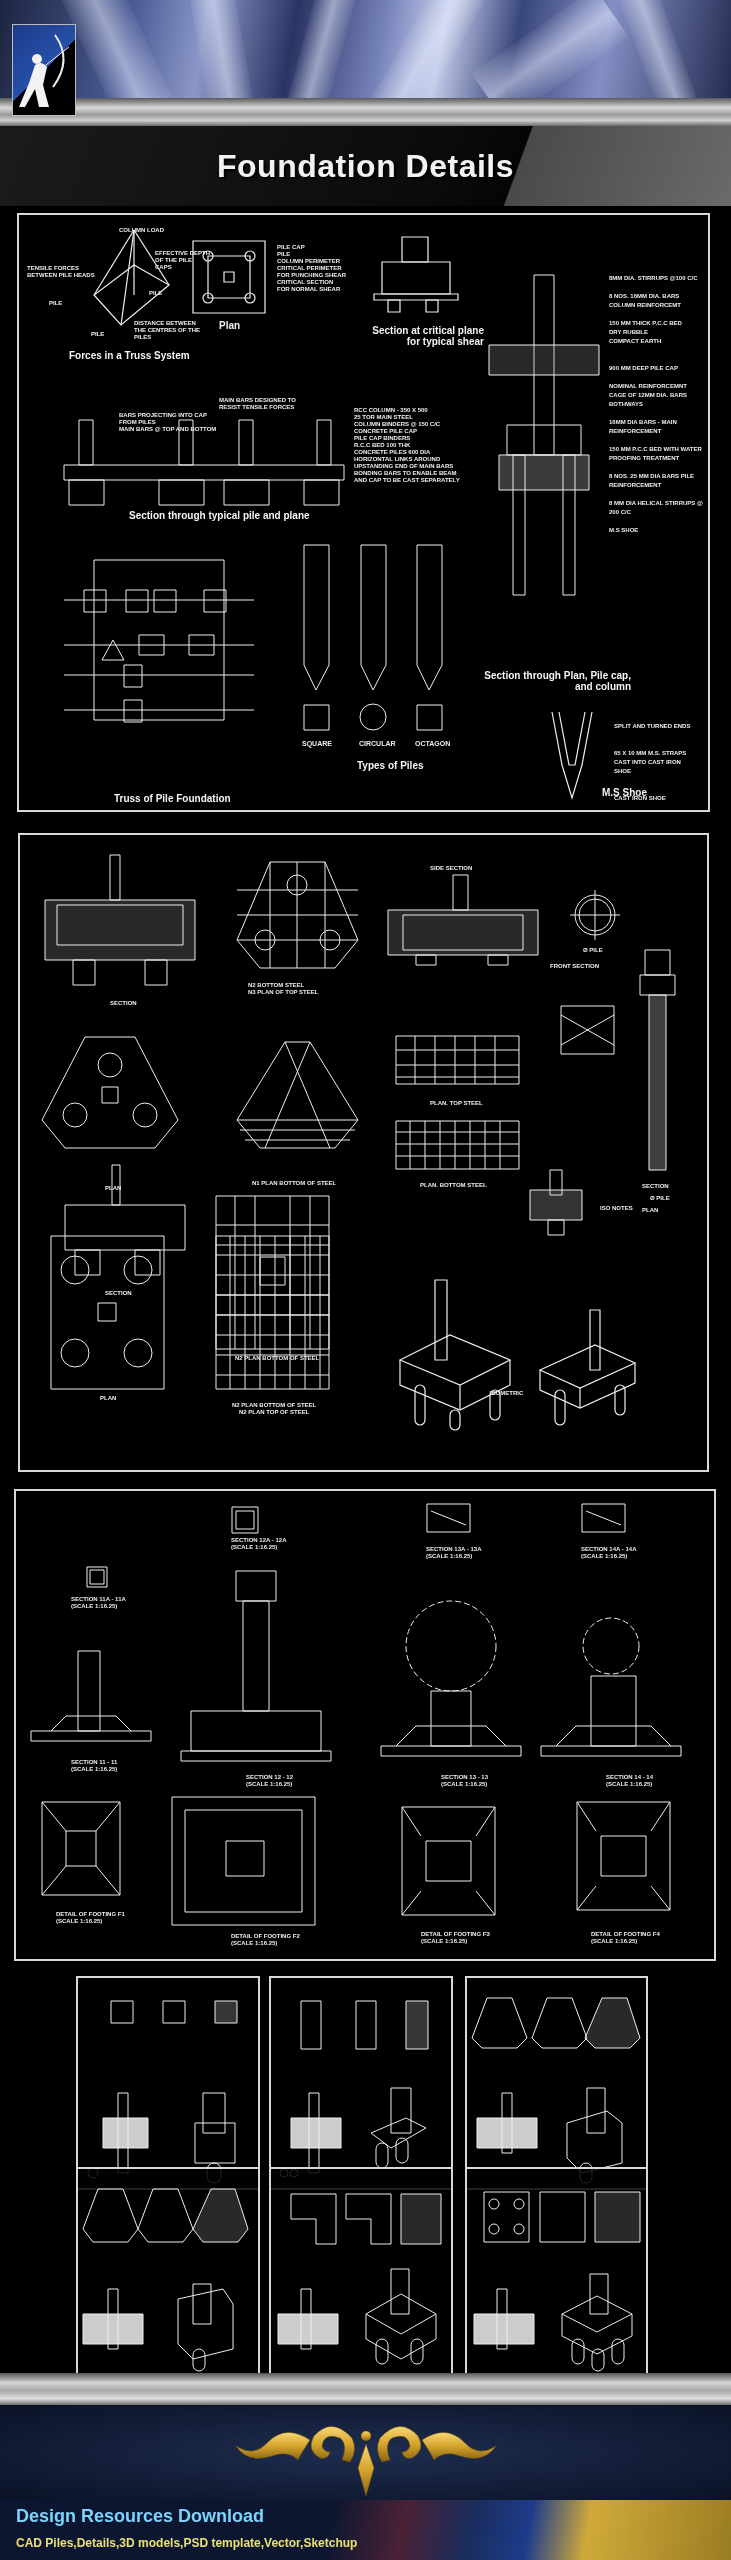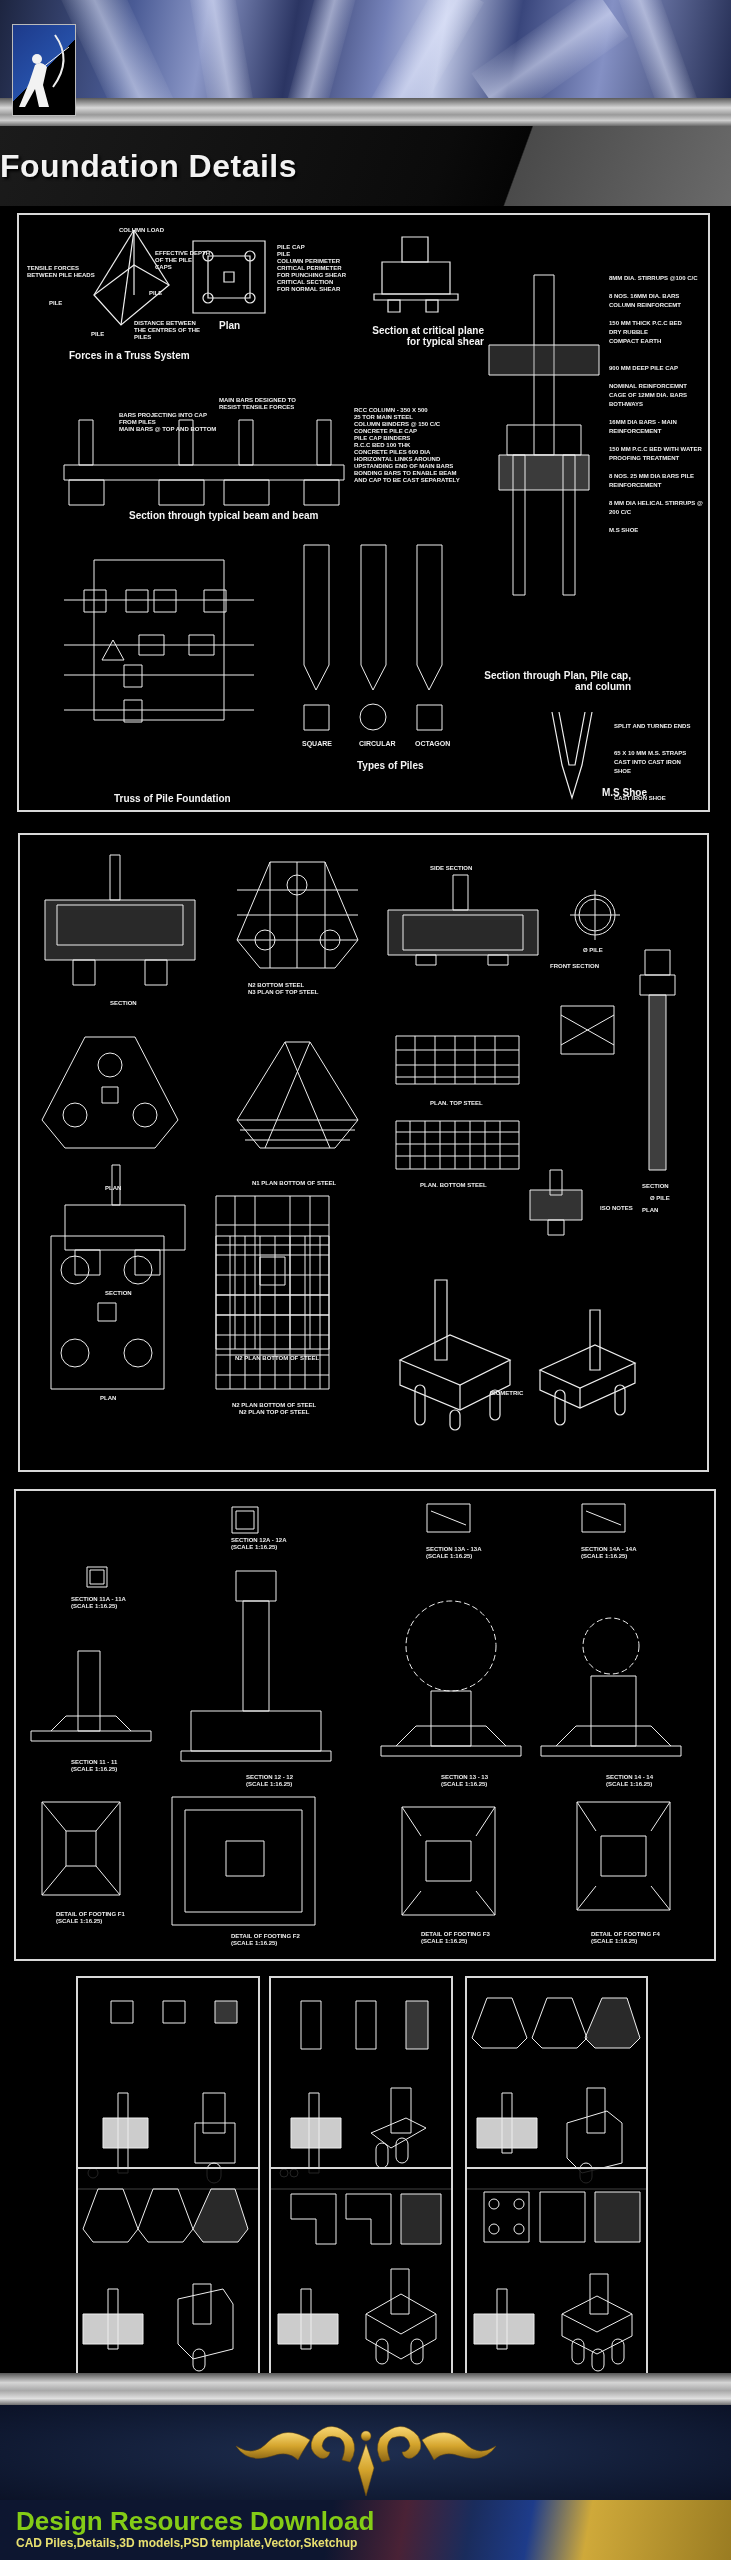--- a/index.html
+++ b/index.html
@@ -4,33 +4,33 @@
 <style>
   html,body{margin:0;padding:0;background:#000;}
   body{width:731px;height:2560px;position:relative;overflow:hidden;font-family:"Liberation Sans",sans-serif;color:#fff;}
   .abs{position:absolute;}
   
   #hdr-top{left:0;top:0;width:731px;height:98px;background:linear-gradient(100deg,#1d2540 0%,#4a5b95 18%,#8b97c7 28%,#2b3563 40%,#7683ba 52%,#c3cbe8 60%,#39467c 70%,#8490c4 82%,#232c52 100%);overflow:hidden;}
   .beam{position:absolute;background:linear-gradient(90deg,rgba(255,255,255,.05),rgba(230,235,255,.55),rgba(255,255,255,.05));}
   #hdr-bar{left:0;top:98px;width:731px;height:28px;background:linear-gradient(180deg,#5a5a5a 0%,#d8d8d8 35%,#9a9a9a 60%,#cfcfcf 80%,#6a6a6a 100%);}
   #hdr-dark{left:0;top:126px;width:731px;height:80px;background:linear-gradient(110deg,#1b1b1b 0%,#0b0b0b 60%,#050505 70%,#4a4a4a 70.2%,#6a6a6a 100%);}
   #logo{left:12px;top:24px;width:62px;height:90px;border:1px solid #bbb;background:linear-gradient(135deg,#1d3a8a 0%,#2650a8 50%,#000 50.5%,#000 100%);}
-  #title{left:0;top:148px;width:731px;font-size:32px;font-weight:bold;color:#f2f2f2;text-shadow:2px 2px 3px #000;letter-spacing:.5px;}
+  #title{left:0;top:148px;width:731px;text-align:center;font-size:32px;font-weight:bold;color:#f2f2f2;text-shadow:2px 2px 3px #000;letter-spacing:.5px;}
   
   .panel{position:absolute;border:2px solid #d8d8d8;background:rgba(0,0,0,.85);box-sizing:border-box;}
   .cad{position:absolute;color:#eee;font-size:6px;line-height:7px;font-weight:bold;text-transform:uppercase;white-space:pre-line;}
   .cap{position:absolute;color:#f4f4f4;font-size:10px;font-weight:bold;white-space:nowrap;}
   svg{position:absolute;overflow:visible;}
   svg *{vector-effect:non-scaling-stroke;}
   
   #silver{left:0;top:2373px;width:731px;height:32px;background:linear-gradient(180deg,#555 0%,#d5d5d5 30%,#a8a8a8 55%,#e0e0e0 80%,#6e6e6e 100%);}
   #orn-band{left:0;top:2405px;width:731px;height:95px;background:radial-gradient(ellipse at 50% 50%,#1e2e50 0%,#101a33 70%,#0b1227 100%);}
   #orn{left:232px;top:2416px;width:268px;height:80px;}
   #banner{left:0;top:2500px;width:731px;height:60px;background:linear-gradient(100deg,#0d1630 0%,#0d1630 45%,#4a2236 55%,#1a2c5c 64%,#1e3c8a 72%,#cfa93a 80%,#9a7c22 100%);}
-  #b-title{left:16px;top:2506px;font-size:26px;font-weight:bold;color:#84cc16;}
+  #b-title{left:16px;top:2506px;font-size:18px;font-weight:bold;color:#7dd3fc;}
   #b-sub{left:16px;top:2536px;font-size:12px;font-weight:bold;color:#e8e070;}
 </style>
 </head>
 <body>
 
 <div id="hdr-top" class="abs">
   <div class="beam" style="left:90px;top:-20px;width:60px;height:150px;transform:rotate(-25deg);"></div>
   <div class="beam" style="left:200px;top:-20px;width:45px;height:150px;transform:rotate(-10deg);"></div>
   <div class="beam" style="left:300px;top:-20px;width:40px;height:150px;transform:rotate(15deg);"></div>
   <div class="beam" style="left:400px;top:-20px;width:50px;height:150px;transform:rotate(30deg);"></div>
@@ -124,21 +124,21 @@
     <span>RCC COLUMN - 350 x 500</span>
     <span>25 TOR MAIN STEEL</span>
     <span>COLUMN BINDERS @ 150 C/C</span>
     <span>CONCRETE PILE CAP</span>
     <span>PILE CAP BINDERS</span>
     <span>R.C.C BED 100 THK</span>
     <span>CONCRETE PILES 600 DIA</span>
     <span>HORIZONTAL LINKS AROUND UPSTANDING END OF MAIN BARS</span>
     <span>BONDING BARS TO ENABLE BEAM AND CAP TO BE CAST SEPARATELY</span>
   </div>
-  <div class="cap" style="left:110px;top:295px;">Section through typical beam and beam</div>
+  <div class="cap" style="left:110px;top:295px;">Section through typical pile and plane</div>
 
   <svg style="left:470px;top:60px;" width="110" height="330" viewBox="0 0 110 330">
     <g stroke="#eee" stroke-width="1" fill="none">
       <rect x="45" y="0" width="20" height="180"></rect>
       <rect x="0" y="70" width="110" height="30" fill="#888" fill-opacity=".3"></rect>
       <rect x="18" y="150" width="74" height="30"></rect>
       <rect x="10" y="180" width="90" height="35" fill="#aaa" fill-opacity=".35"></rect>
       <rect x="24" y="180" width="12" height="140"></rect>
         <rect x="74" y="180" width="12" height="140"></rect>
     </g>

